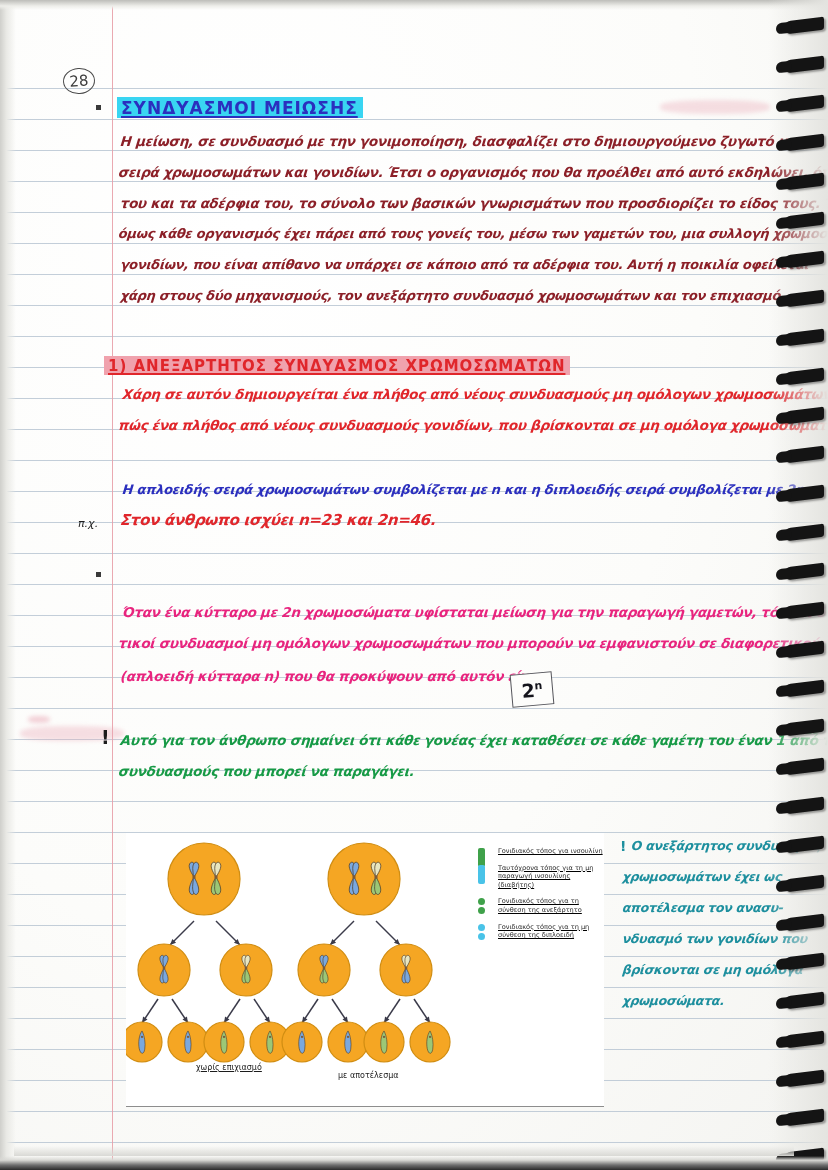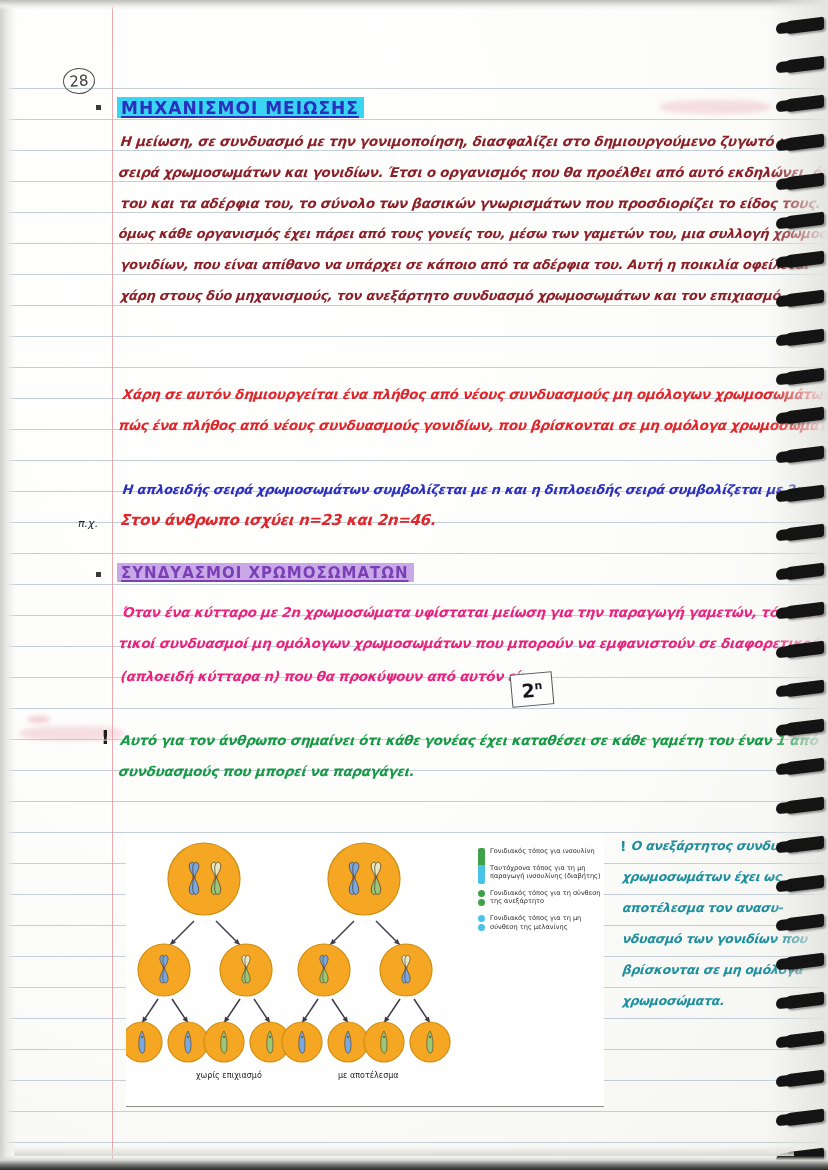--- a/index.html
+++ b/index.html
@@ -127,21 +127,21 @@
     position:absolute;left:126px;top:833px;width:478px;height:274px;
     background:#ffffff;
   }
   .fig-rule-bottom{
     position:absolute;left:0;bottom:0;width:478px;height:1px;background:#8d8d8d;
   }
   .fig-caption{
     position:absolute;font-family:"DejaVu Sans",sans-serif;font-size:8px;color:#1c1c1c;
   }
   .legend{position:absolute;left:352px;top:14px;width:126px;}
-  .legend-row{position:relative;margin-bottom:8px;padding-left:12px;}
+  .legend-row{position:relative;margin-bottom:8px;padding-left:20px;text-decoration:underline;}
   .legend-swatch{position:absolute;left:0;top:1px;width:7px;height:19px;border-radius:2px;}
   .legend-swatch.dots{background:none;}
   .legend-swatch.dots i{
     display:block;width:7px;height:7px;border-radius:50%;margin-bottom:2px;
   }
   .legend-text{
     font-family:"DejaVu Sans",sans-serif;font-size:6.6px;line-height:8.6px;color:#2b2b2b;
     white-space:normal;
   }
 </style>
@@ -195,43 +195,43 @@
   <div class="paper-top-edge"></div>
 
   <div class="smudge" style="left:660px;top:100px;width:110px;height:14px;"></div>
   <div class="smudge" style="left:20px;top:726px;width:104px;height:15px;"></div>
   <div class="smudge" style="left:28px;top:716px;width:22px;height:7px;opacity:.5;"></div>
 
   <div class="pagenum">28</div>
 
   <div class="bullet" style="left:96px;top:105px;"></div>
   <div class="hw" style="left:117px;top:97px;font-size:17px;">
-    <span class="heading hl-cyan ink-blue">ΜΗΧΑΝΙΣΜΟΙ ΜΕΙΩΣΗΣ</span>
+    <span class="heading hl-cyan ink-blue">ΣΥΝΔΥΑΣΜΟΙ ΜΕΙΩΣΗΣ</span>
   </div>
 
   <div class="hw cursive ink-maroon" style="left:120px;top:133px;font-size:13.5px;">Η μείωση, σε συνδυασμό με την γονιμοποίηση, διασφαλίζει στο δημιουργούμενο ζυγωτό μια πλήρη διπλοειδή</div>
   <div class="hw cursive ink-maroon" style="left:118px;top:164px;font-size:13.5px;">σειρά χρωμοσωμάτων και γονιδίων. Έτσι ο οργανισμός που θα προέλθει από αυτό εκδηλώνει, όπως οι γονείς</div>
   <div class="hw cursive ink-maroon" style="left:120px;top:195px;font-size:13.5px;">του και τα αδέρφια του, το σύνολο των βασικών γνωρισμάτων που προσδιορίζει το είδος τους. Ταυτόχρονα,</div>
   <div class="hw cursive ink-maroon" style="left:118px;top:226px;font-size:13px;">όμως κάθε οργανισμός έχει πάρει από τους γονείς του, μέσω των γαμετών του, μια συλλογή χρωμοσωμάτων και</div>
   <div class="hw cursive ink-maroon" style="left:120px;top:257px;font-size:13px;">γονιδίων, που είναι απίθανο να υπάρχει σε κάποιο από τα αδέρφια του. Αυτή η ποικιλία οφείλεται</div>
   <div class="hw cursive ink-maroon" style="left:120px;top:288px;font-size:13px;">χάρη στους δύο μηχανισμούς, τον ανεξάρτητο συνδυασμό χρωμοσωμάτων και τον επιχιασμό.</div>
 
+  <div class="hw" style="left:104px;top:356px;font-size:15px;">
+    <span class="heading hl-pink ink-red">1) ΑΝΕΞΑΡΤΗΤΟΣ ΣΥΝΔΥΑΣΜΟΣ ΧΡΩΜΟΣΩΜΑΤΩΝ</span>
+  </div>
 
   <div class="hw cursive ink-red" style="left:122px;top:386px;font-size:13.5px;">Χάρη σε αυτόν δημιουργείται ένα πλήθος από νέους συνδυασμούς μη ομόλογων χρωμοσωμάτων και συνε-</div>
   <div class="hw cursive ink-red" style="left:118px;top:417px;font-size:13.5px;">πώς ένα πλήθος από νέους συνδυασμούς γονιδίων, που βρίσκονται σε μη ομόλογα χρωμοσώματα.</div>
 
   <div class="hw cursive ink-blue" style="left:122px;top:482px;font-size:13px;">Η απλοειδής σειρά χρωμοσωμάτων συμβολίζεται με n και η διπλοειδής σειρά συμβολίζεται με 2n.</div>
 
   <div class="hw ink-dark" style="left:78px;top:517px;font-size:11px;font-style:italic;">π.χ.</div>
   <div class="hw cursive ink-red" style="left:120px;top:511px;font-size:15px;">Στον άνθρωπο ισχύει n=23 και 2n=46.</div>
 
   <div class="bullet" style="left:96px;top:572px;"></div>
-  <div class="hw" style="left:117px;top:563px;font-size:15px;">
-    <span class="heading hl-purple ink-purple">ΣΥΝΔΥΑΣΜΟΙ ΧΡΩΜΟΣΩΜΑΤΩΝ</span>
-  </div>
 
   <div class="hw cursive ink-pink" style="left:122px;top:604px;font-size:13.5px;">Όταν ένα κύτταρο με 2n χρωμοσώματα υφίσταται μείωση για την παραγωγή γαμετών, τότε οι διαφορε-</div>
   <div class="hw cursive ink-pink" style="left:118px;top:635px;font-size:13.5px;">τικοί συνδυασμοί μη ομόλογων χρωμοσωμάτων που μπορούν να εμφανιστούν σε διαφορετικούς γαμέτες</div>
   <div class="hw cursive ink-pink" style="left:120px;top:668px;font-size:13.5px;">(απλοειδή κύτταρα n) που θα προκύψουν από αυτόν είναι:</div>
 
   <div class="formula-box">
     <span><span>2</span><sup>n</sup></span>
   </div>
 
   <div class="bang" style="left:101px;top:726px;">!</div>
@@ -390,21 +390,21 @@
           <path d="M0,-13 C-3.6,-8 -4.6,1 -3.2,8 C-1.6,15 2.2,15 3.2,8.5 C4.4,1 2.8,-7 0.6,-12 Z" fill="#9cc776" stroke="#4a3a2a" stroke-width="0.7" transform="translate(258,205) scale(0.85)"></path>
           <circle cx="258" cy="199.9" r="1.105" fill="#7b5a3a"></circle>
         </g>
         <g>
           <circle cx="304" cy="205" r="20" fill="#f5a623" stroke="#d08d12" stroke-width="1.2"></circle>
           <path d="M0,-13 C-3.6,-8 -4.6,1 -3.2,8 C-1.6,15 2.2,15 3.2,8.5 C4.4,1 2.8,-7 0.6,-12 Z" fill="#9cc776" stroke="#4a3a2a" stroke-width="0.7" transform="translate(304,205) scale(0.85)"></path>
           <circle cx="304" cy="199.9" r="1.105" fill="#7b5a3a"></circle>
         </g>
       </svg>
 
-    <div class="fig-caption" style="left:70px;top:238px;">χωρίς επιχιασμό</div>
+    <div class="fig-caption" style="left:70px;top:230px;text-decoration:underline;">χωρίς επιχιασμό</div>
     <div class="fig-caption" style="left:212px;top:238px;">με αποτέλεσμα</div>
 
     <div class="legend" id="fig-legend">
         <div class="legend-row">
           <div class="legend-swatch" style="background: rgb(63, 161, 74);"></div>
           <div class="legend-text">Γονιδιακός τόπος για ινσουλίνη</div>
         </div>
         <div class="legend-row">
           <div class="legend-swatch" style="background: rgb(73, 195, 232);"></div>
           <div class="legend-text">Ταυτόχρονα τόπος για τη μη παραγωγή ινσουλίνης (διαβήτης)</div>
@@ -414,21 +414,21 @@
             <i style="background:#3fa14a"></i>
             <i style="background:#3fa14a"></i>
           </div>
           <div class="legend-text">Γονιδιακός τόπος για τη σύνθεση της ανεξάρτητο</div>
         </div>
         <div class="legend-row">
           <div class="legend-swatch dots">
             <i style="background:#49c3e8"></i>
             <i style="background:#49c3e8"></i>
           </div>
-          <div class="legend-text">Γονιδιακός τόπος για τη μη σύνθεση της μελανίνης</div>
+          <div class="legend-text">Γονιδιακός τόπος για τη μη σύνθεση της διπλοειδή</div>
         </div>
       </div>
     <div class="fig-rule-bottom"></div>
   </div>
 
   <div class="spiral" id="spiral">
     <div class="spiral-shadow"></div>
   <div class="ring" style="top: 18px;">
         <i></i>
       </div>

